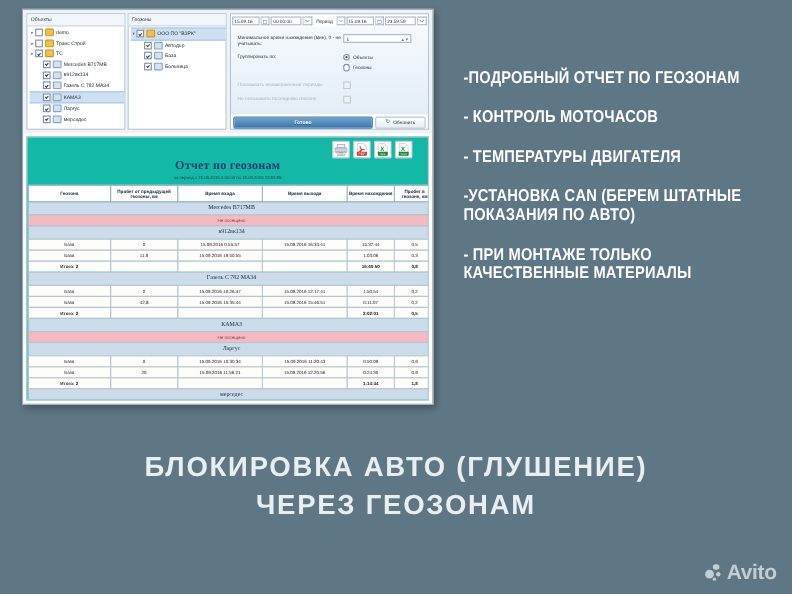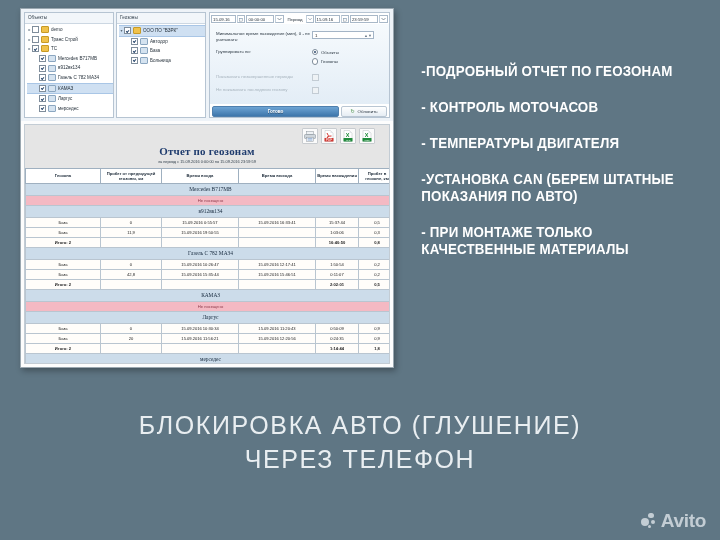--- a/index.html
+++ b/index.html
@@ -83,21 +83,21 @@
   .btn-ghost{
     width:44px;height:9px;border:1px solid #b9c6d3;border-radius:2px;
     background:linear-gradient(#ffffff,#e6edf4);
     color:#2b3742;font-size:4.4px;display:flex;align-items:center;justify-content:center;gap:2px;
   }
   .refresh-ic{width:5px;height:5px;color:#3f8a3f;font-size:5px;line-height:5px;}
 
   
   #report-area{
     position:absolute;left:3px;top:115px;width:366px;height:240px;
-    background:#e5e5e5;border:1px solid #c3ccd4;box-sizing:border-box;overflow:hidden;
+    background:#14b8a6;border:1px solid #c3ccd4;box-sizing:border-box;overflow:hidden;
   }
   #export-bar{position:absolute;right:14px;top:3px;display:flex;gap:3px;}
   .exp-ic{width:14px;height:14px;border:1px solid #c8ccd0;background:#fbfbfb;border-radius:1px;
           position:relative;display:flex;align-items:center;justify-content:center;}
   .rep-title{
     text-align:center;font-family:"Liberation Serif",serif;font-weight:bold;
     font-size:11px;color:#1f3c6e;padding-top:20px;letter-spacing:.2px;
   }
   .rep-sub{text-align:center;font-size:3.9px;color:#33404c;padding:1.5px 0 4px 0;}
   table.rep{border-collapse:collapse;width:352px;margin:0 auto;table-layout:fixed;}
@@ -116,21 +116,21 @@
 
   
   #promo-list{position:absolute;left:400px;top:62px;width:305px;text-align:left;}
   .promo{
     color:#ffffff;font-weight:bold;font-size:15.5px;line-height:17px;
     letter-spacing:.2px;margin-bottom:19px;
     transform:scaleX(.86);transform-origin:center;
   }
   #bottom-caption{
     position:absolute;left:60px;top:408px;width:600px;text-align:center;
-    color:#e9eef1;font-size:25px;line-height:34px;letter-spacing:1.6px;font-weight:400;
+    color:#e9eef1;font-size:25px;line-height:34px;letter-spacing:1.6px;font-weight:700;
   }
   #avito-logo{
     position:absolute;right:14px;bottom:8px;display:flex;align-items:center;gap:3px;
     color:#c3cdd4;font-size:19px;font-weight:bold;letter-spacing:-.3px;
   }
   .avito-dots{position:relative;width:17px;height:17px;flex:none;}
   .avito-dots span{position:absolute;border-radius:50%;background:#c3cdd4;display:block;}
   .d1{width:8px;height:8px;left:0;top:5px;}
   .d2{width:5.5px;height:5.5px;left:7.5px;top:0;}
   .d3{width:4.5px;height:4.5px;left:10px;top:7px;}
@@ -495,21 +495,21 @@
 <div id="promo-list">
     <div class="promo">-ПОДРОБНЫЙ ОТЧЕТ ПО ГЕОЗОНАМ</div>
     <div class="promo">- КОНТРОЛЬ МОТОЧАСОВ</div>
     <div class="promo">- ТЕМПЕРАТУРЫ ДВИГАТЕЛЯ</div>
     <div class="promo">-УСТАНОВКА CAN (БЕРЕМ ШТАТНЫЕ ПОКАЗАНИЯ ПО АВТО)</div>
     <div class="promo">- ПРИ МОНТАЖЕ ТОЛЬКО КАЧЕСТВЕННЫЕ МАТЕРИАЛЫ</div>
   </div>
 
 <div id="bottom-caption">
   <div>БЛОКИРОВКА АВТО (ГЛУШЕНИЕ)</div>
-  <div>ЧЕРЕЗ ТЕЛЕФОН</div>
+  <div>ЧЕРЕЗ ГЕОЗОНАМ</div>
 </div>
 
 <div id="avito-logo">
   <span class="avito-dots">
     <span class="d1"></span>
       <span class="d2"></span>
       <span class="d3"></span>
       <span class="d4"></span>
   </span>
   <span>Avito</span>

